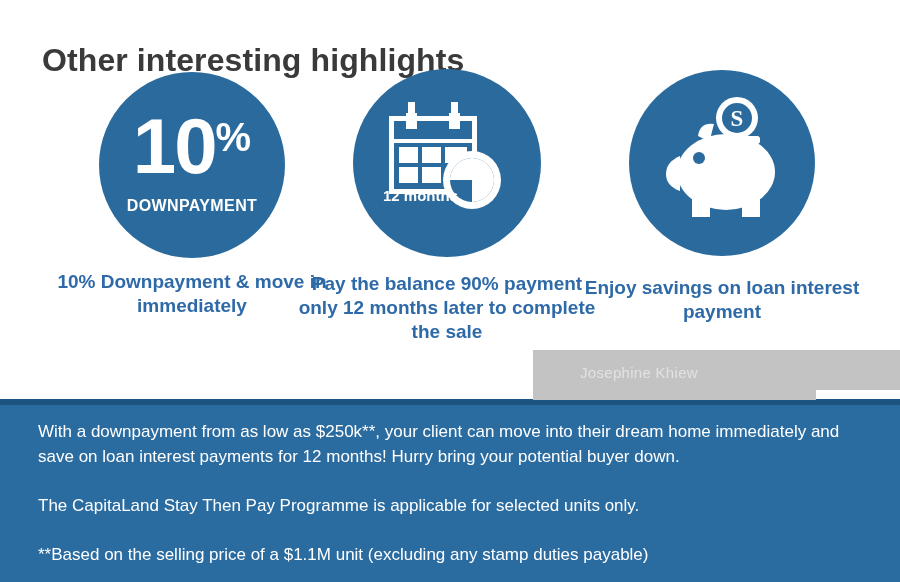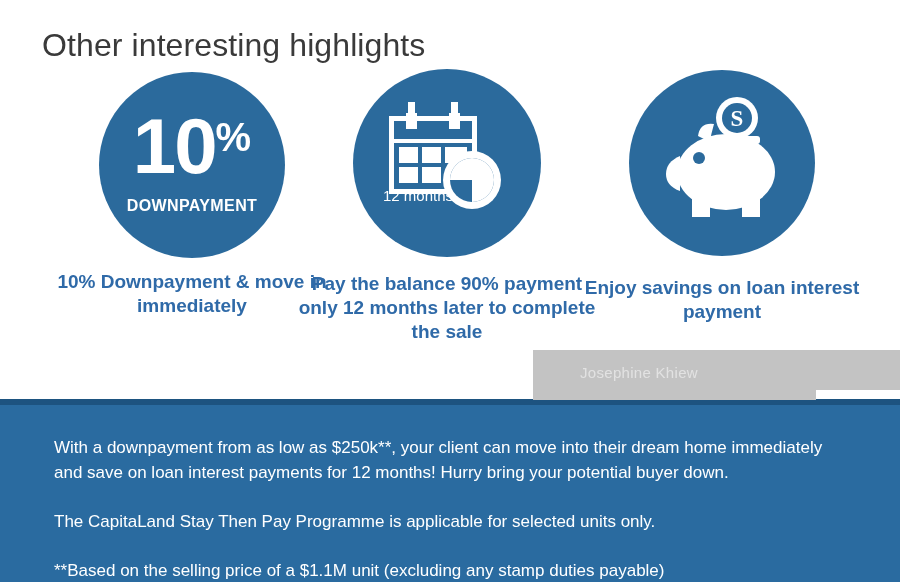--- a/index.html
+++ b/index.html
@@ -17,23 +17,23 @@
     width: 900px;
     height: 582px;
     background: #ffffff;
     overflow: hidden;
   }
 
   
   .heading {
     position: absolute;
     left: 42px;
-    top: 2px;
+    top: 17px;
     font-size: 32px;
-    font-weight: 400;
+    font-weight: 700;
     color: #3a3a3a;
     letter-spacing: 0.1px;
     line-height: 44px;
     white-space: nowrap;
   }
 
   
   .highlights {
     position: absolute;
     left: 0;
@@ -98,21 +98,21 @@
     left: 50%;
     top: 50%;
     transform: translate(-50%, -50%);
   }
   .cal-label {
     position: absolute;
     left: 30px;
     top: 118px;
     color: #ffffff;
     font-size: 15px;
-    font-weight: 400;
+    font-weight: 700;
     white-space: nowrap;
   }
 
   
   .caption {
     margin-top: 12px;
     color: #2f6aa8;
     font-size: 19px;
     font-weight: 700;
     line-height: 24px;
@@ -167,21 +167,21 @@
     height: 6px;
     background: #1d5380;
   }
   .footer-inner {
     position: absolute;
     left: 38px;
     top: 20px;
     width: 806px;
   }
   .footer p {
-    margin: 16px;
+    margin: 0;
     color: #ffffff;
     font-size: 17px;
     font-weight: 400;
     line-height: 25px;
   }
   .footer p + p { margin-top: 24px; }
 </style>
 </head>
 <body>
 

